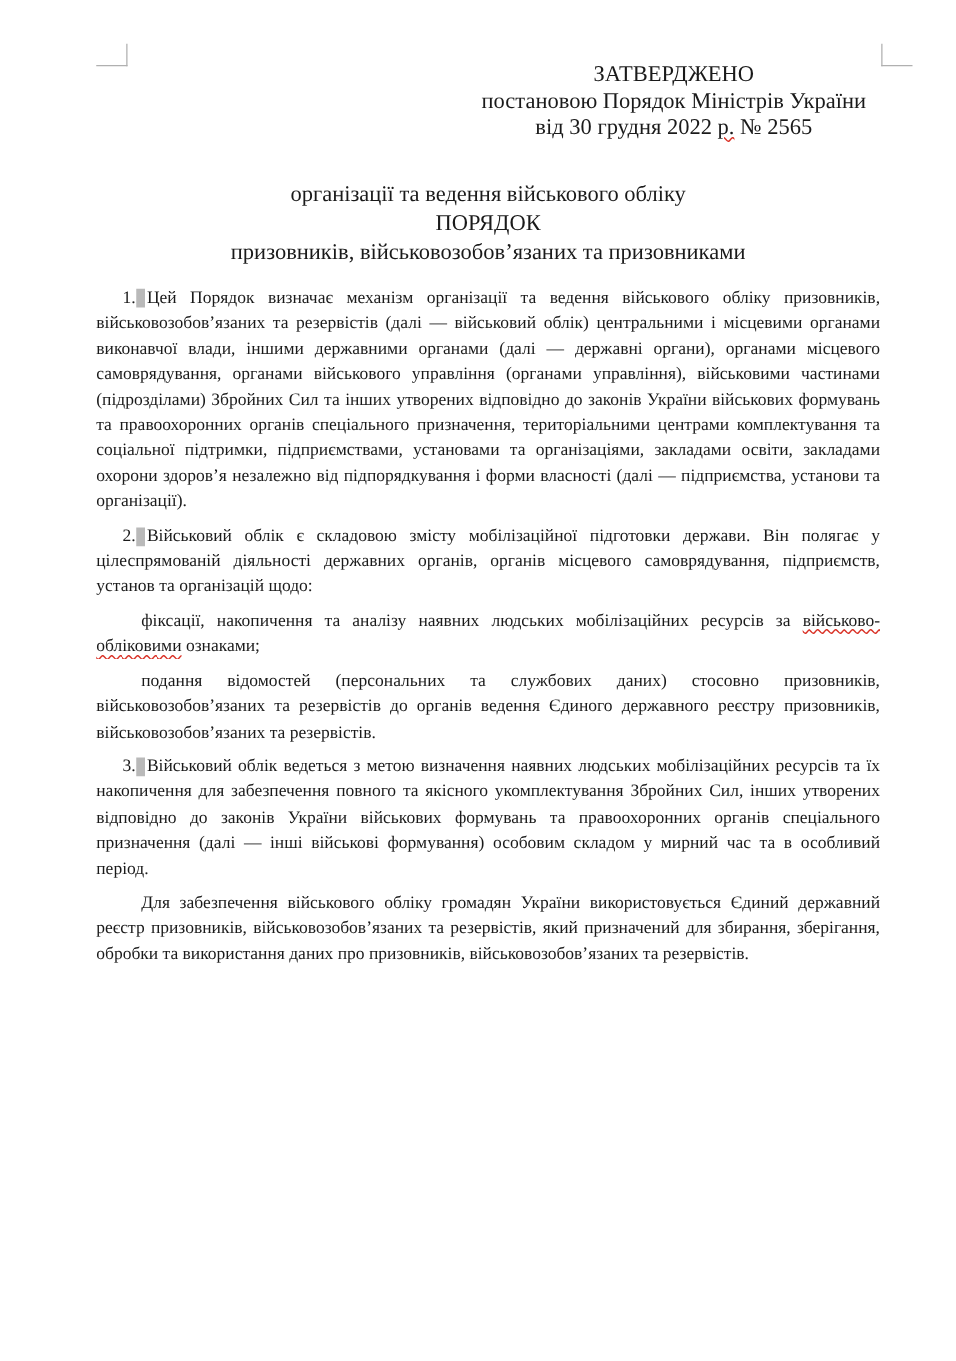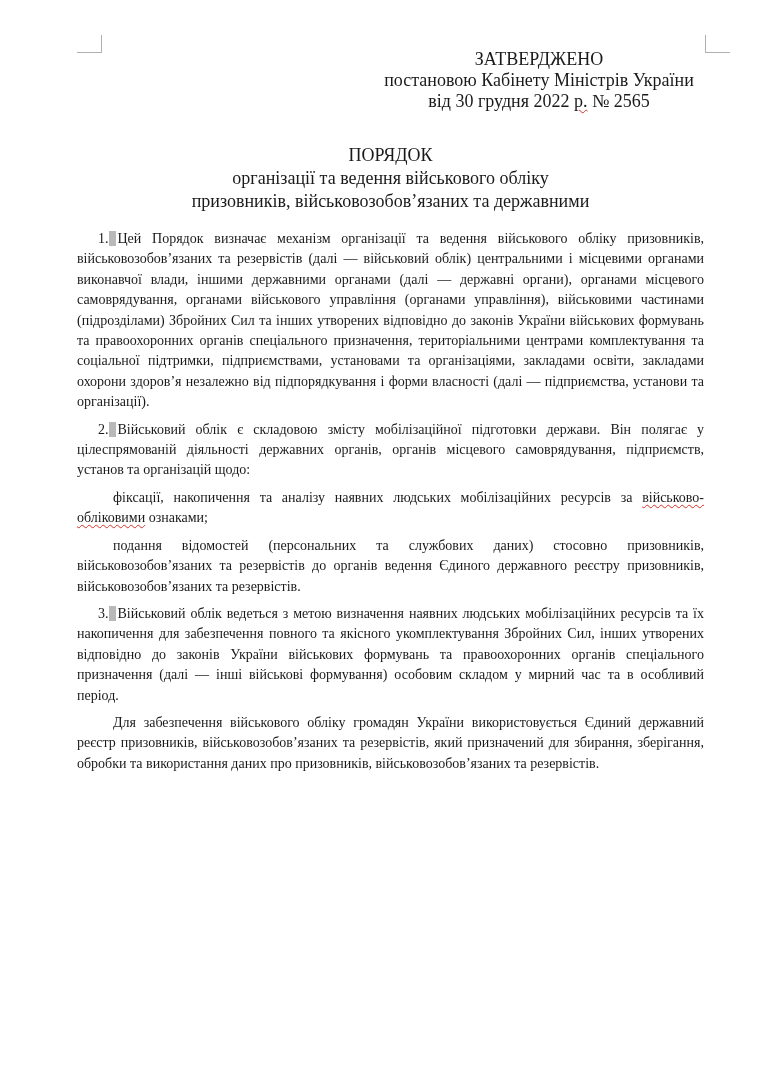--- a/index.html
+++ b/index.html
@@ -66,27 +66,27 @@
 <body>
 
 <div class="page" style="--page-bg: #ffffff; --text-color: #1a1a1a; --crop-color: #b0b0b0; --hl-color: #b9b9b9; --sq-color: #d93025;">
   <div class="crop tl"></div>
   <div class="crop tr"></div>
   <div class="crop bl"></div>
   <div class="crop br"></div>
 
   <div class="approval" id="approval-block">
       <div><span>ЗАТВЕРДЖЕНО</span></div>
-      <div><span>постановою Кабінету Міністрів України</span></div>
+      <div><span>постановою Порядок Міністрів України</span></div>
       <div><span>від 30 грудня 2022 </span><span class="sp">р.</span><span> № 2565</span></div>
     </div>
   <div class="titleblock" id="title-block">
+      <div><span>організації та ведення військового обліку</span></div>
       <div><span>ПОРЯДОК</span></div>
-      <div><span>організації та ведення військового обліку</span></div>
-      <div><span>призовників, військовозобов’язаних та державними</span></div>
+      <div><span>призовників, військовозобов’язаних та призовниками</span></div>
     </div>
   <div class="bodytext" id="body-content">
       <p class="para numbered"><span>1.</span><span class="hl">&nbsp;</span><span>Цей Порядок визначає механізм організації та ведення військового обліку призовників, військовозобов’язаних та резервістів (далі — військовий облік) центральними і місцевими органами виконавчої влади, іншими державними органами (далі — державні органи), органами місцевого самоврядування, органами військового управління (органами управління), військовими частинами (підрозділами) Збройних Сил та інших утворених відповідно до законів України військових формувань та правоохоронних органів спеціального призначення, територіальними центрами комплектування та соціальної підтримки, підприємствами, установами та організаціями, закладами освіти, закладами охорони здоров’я незалежно від підпорядкування і форми власності (далі — підприємства, установи та організації).</span></p>
       <p class="para numbered"><span>2.</span><span class="hl">&nbsp;</span><span>Військовий облік є складовою змісту мобілізаційної підготовки держави. Він полягає у цілеспрямованій діяльності державних органів, органів місцевого самоврядування, підприємств, установ та організацій щодо:</span></p>
       <p class="para plain"><span>фіксації, накопичення та аналізу наявних людських мобілізаційних ресурсів за </span><span class="sp">військово-обліковими</span><span> ознаками;</span></p>
       <p class="para plain"><span>подання відомостей (персональних та службових даних) стосовно призовників, військовозобов’язаних та резервістів до органів ведення Єдиного державного реєстру призовників, військовозобов’язаних та резервістів.</span></p>
       <p class="para numbered"><span>3.</span><span class="hl">&nbsp;</span><span>Військовий облік ведеться з метою визначення наявних людських мобілізаційних ресурсів та їх накопичення для забезпечення повного та якісного укомплектування Збройних Сил, інших утворених відповідно до законів України військових формувань та правоохоронних органів спеціального призначення (далі — інші військові формування) особовим складом у мирний час та в особливий період.</span></p>
       <p class="para plain"><span>Для забезпечення військового обліку громадян України використовується Єдиний державний реєстр призовників, військовозобов’язаних та резервістів, який призначений для збирання, зберігання, обробки та використання даних про призовників, військовозобов’язаних та резервістів.</span></p>
     </div>
 </div>

